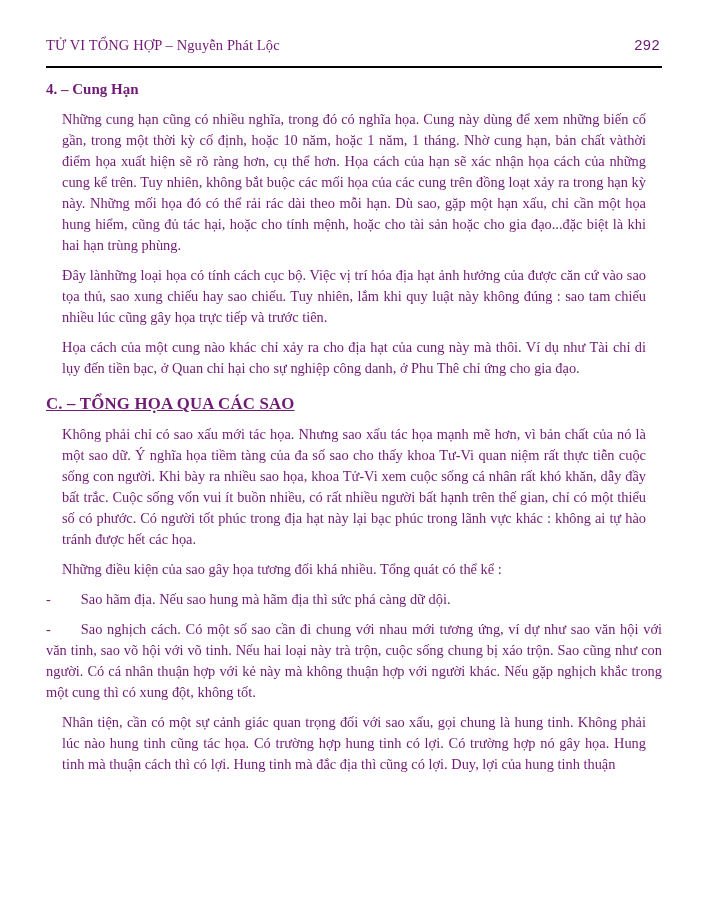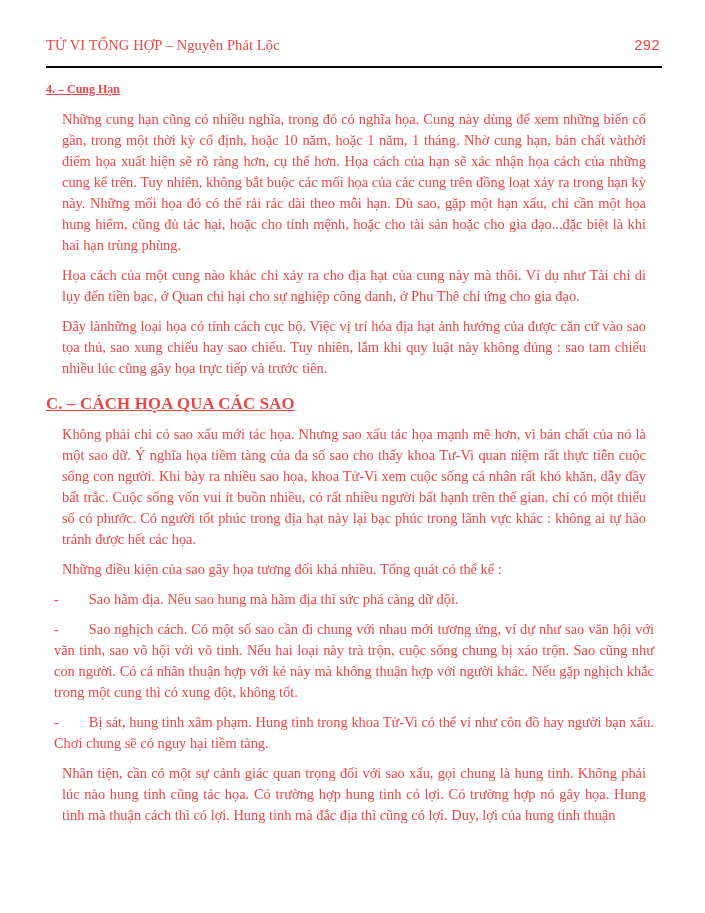--- a/index.html
+++ b/index.html
@@ -7,90 +7,88 @@
     padding: 0;
     background: #ffffff;
   }
   .page {
     position: relative;
     width: 705px;
     height: 913px;
     box-sizing: border-box;
     padding: 36px 43px 0 46px;
     background: #ffffff;
-    color: #ef4444;
+    color: #701a75;
     font-family: "Liberation Serif", "DejaVu Serif", serif;
     overflow: hidden;
   }
   .header {
     display: flex;
     justify-content: space-between;
     align-items: baseline;
     font-size: 14.5px;
     line-height: 18px;
   }
   .running-title { letter-spacing: 0.1px; }
   .page-number { padding-right: 2px; font-family: Liberation Mono, monospace; }
   .rule {
     border: none;
     border-top: 2px solid #000000;
     margin: 11px 0 6px 0;
   }
   .section-heading {
-    font-size: 12px;
+    font-size: 15px;
     font-weight: bold;
-    text-decoration: underline;
     margin: 11px 0 1px 0;
     line-height: 21px;
   }
   .chapter-heading {
     font-size: 16.8px;
     font-weight: bold;
     text-decoration: underline;
     margin: 13px 0 2px 0;
     line-height: 23px;
     letter-spacing: 0.2px;
   }
   .para {
     margin: 9px 16px;
     font-size: 14.4px;
     line-height: 21px;
     text-align: justify;
   }
-  .bullet { margin: 9px 8px; }
+  .bullet { margin: 9px 0; }
   .bullet .tab {
     display: inline-block;
     width: 30px;
   }
 </style>
 </head>
 <body>
 
 <div class="page">
 
   <div class="header">
     <span class="running-title">TỬ VI TỔNG HỢP – Nguyễn Phát Lộc</span>
     <span class="page-number">292</span>
   </div>
 
   <hr class="rule">
 
   <div class="section-heading">4. – Cung Hạn</div>
   <p class="para">Những cung hạn cũng có nhiều nghĩa, trong đó có nghĩa họa. Cung này dùng để xem những biến cố gần, trong một thời kỳ cố định, hoặc 10 năm, hoặc 1 năm, 1 tháng. Nhờ cung hạn, bản chất vàthời điểm họa xuất hiện sẽ rõ ràng hơn, cụ thể hơn. Họa cách của hạn sẽ xác nhận họa cách của những cung kể trên. Tuy nhiên, không bắt buộc các mối họa của các cung trên đồng loạt xảy ra trong hạn kỳ này.  Những mối họa đó có thể rải rác dài theo mỗi hạn. Dù sao, gặp một hạn xấu, chỉ cần một họa hung hiểm, cũng đủ tác hại, hoặc cho tính mệnh, hoặc cho tài sản hoặc cho gia đạo...đặc biệt là khi hai hạn trùng phùng.</p>
 
+  <p class="para">Đây lànhững loại họa có tính cách cục bộ. Việc vị trí hóa địa hạt ảnh hưởng của được căn cứ vào sao tọa thủ, sao xung chiếu hay sao chiếu. Tuy nhiên, lắm khi quy luật này không đúng : sao tam chiếu nhiều lúc cũng gây họa trực tiếp và trước tiên.</p>
   <p class="para">Họa cách của một cung nào khác chỉ xảy ra cho địa hạt của cung này mà thôi. Ví dụ như Tài chỉ di lụy đến tiền bạc, ở Quan chỉ hại cho sự nghiệp công danh, ở Phu Thê chỉ ứng cho gia đạo.</p>
-  <p class="para">Đây lànhững loại họa có tính cách cục bộ. Việc vị trí hóa địa hạt ảnh hưởng của được căn cứ vào sao tọa thủ, sao xung chiếu hay sao chiếu. Tuy nhiên, lắm khi quy luật này không đúng : sao tam chiếu nhiều lúc cũng gây họa trực tiếp và trước tiên.</p>
 
-  <div class="chapter-heading">C. – CÁCH HỌA QUA CÁC SAO</div>
+  <div class="chapter-heading">C. – TỔNG HỌA QUA CÁC SAO</div>
   <p class="para">Không phải chỉ có sao xấu mới tác họa. Nhưng sao xấu tác họa mạnh mẽ hơn, vì bản chất của nó là một sao dữ. Ý nghĩa họa tiềm tàng của đa số sao cho thấy khoa Tư-Vi quan niệm rất thực tiễn cuộc sống con người. Khi bày ra nhiều sao họa, khoa Tử-Vi xem cuộc sống cá nhân rất khó khăn, dẫy đầy bất trắc. Cuộc sống vốn vui ít buồn nhiều, có rất nhiều người bất hạnh trên thế gian, chỉ có một thiểu số có phước. Có người tốt phúc trong địa hạt này lại bạc phúc trong lãnh vực khác : không ai tự hào tránh được hết các họa.</p>
   <p class="para">Những điều kiện của sao gây họa tương đối khá nhiều. Tổng quát có thể kể :</p>
 
   <p class="para bullet"><span>-</span><span class="tab"></span><span>Sao hãm địa. Nếu sao hung mà hãm địa thì sức phá càng dữ dội.</span></p>
 
   <p class="para bullet"><span>-</span><span class="tab"></span><span>Sao nghịch cách. Có một số sao cần đi chung với nhau mới tương ứng, ví dự như sao văn hội với văn tinh, sao võ hội với võ tinh. Nếu hai loại này trà trộn, cuộc sống chung bị xáo trộn. Sao cũng như con người. Có cá nhân thuận hợp với kẻ này mà không thuận hợp với người khác. Nếu gặp nghịch khắc trong một cung thì có xung đột, không tốt.</span></p>
 
 
-  <p class="para bullet"><span>-</span><span class="tab"></span><span>Bị sát, hung tinh xâm phạm. Hung tinh trong khoa Tử-Vi có thể ví như côn đồ hay người bạn xấu. Chơi chung sẽ có nguy hại tiềm tàng.</span></p>
 
 
   <p class="para">Nhân tiện, cần có một sự cảnh giác quan trọng đối với sao xấu, gọi chung là hung tinh. Không phải lúc nào hung tinh cũng tác họa. Có trường hợp hung tinh có lợi. Có trường hợp nó gây họa. Hung tinh mà thuận cách thì có lợi. Hung tinh mà đắc địa thì cũng có lợi. Duy, lợi của hung tinh thuận</p>
 
 </div>
 
 </body></html>

